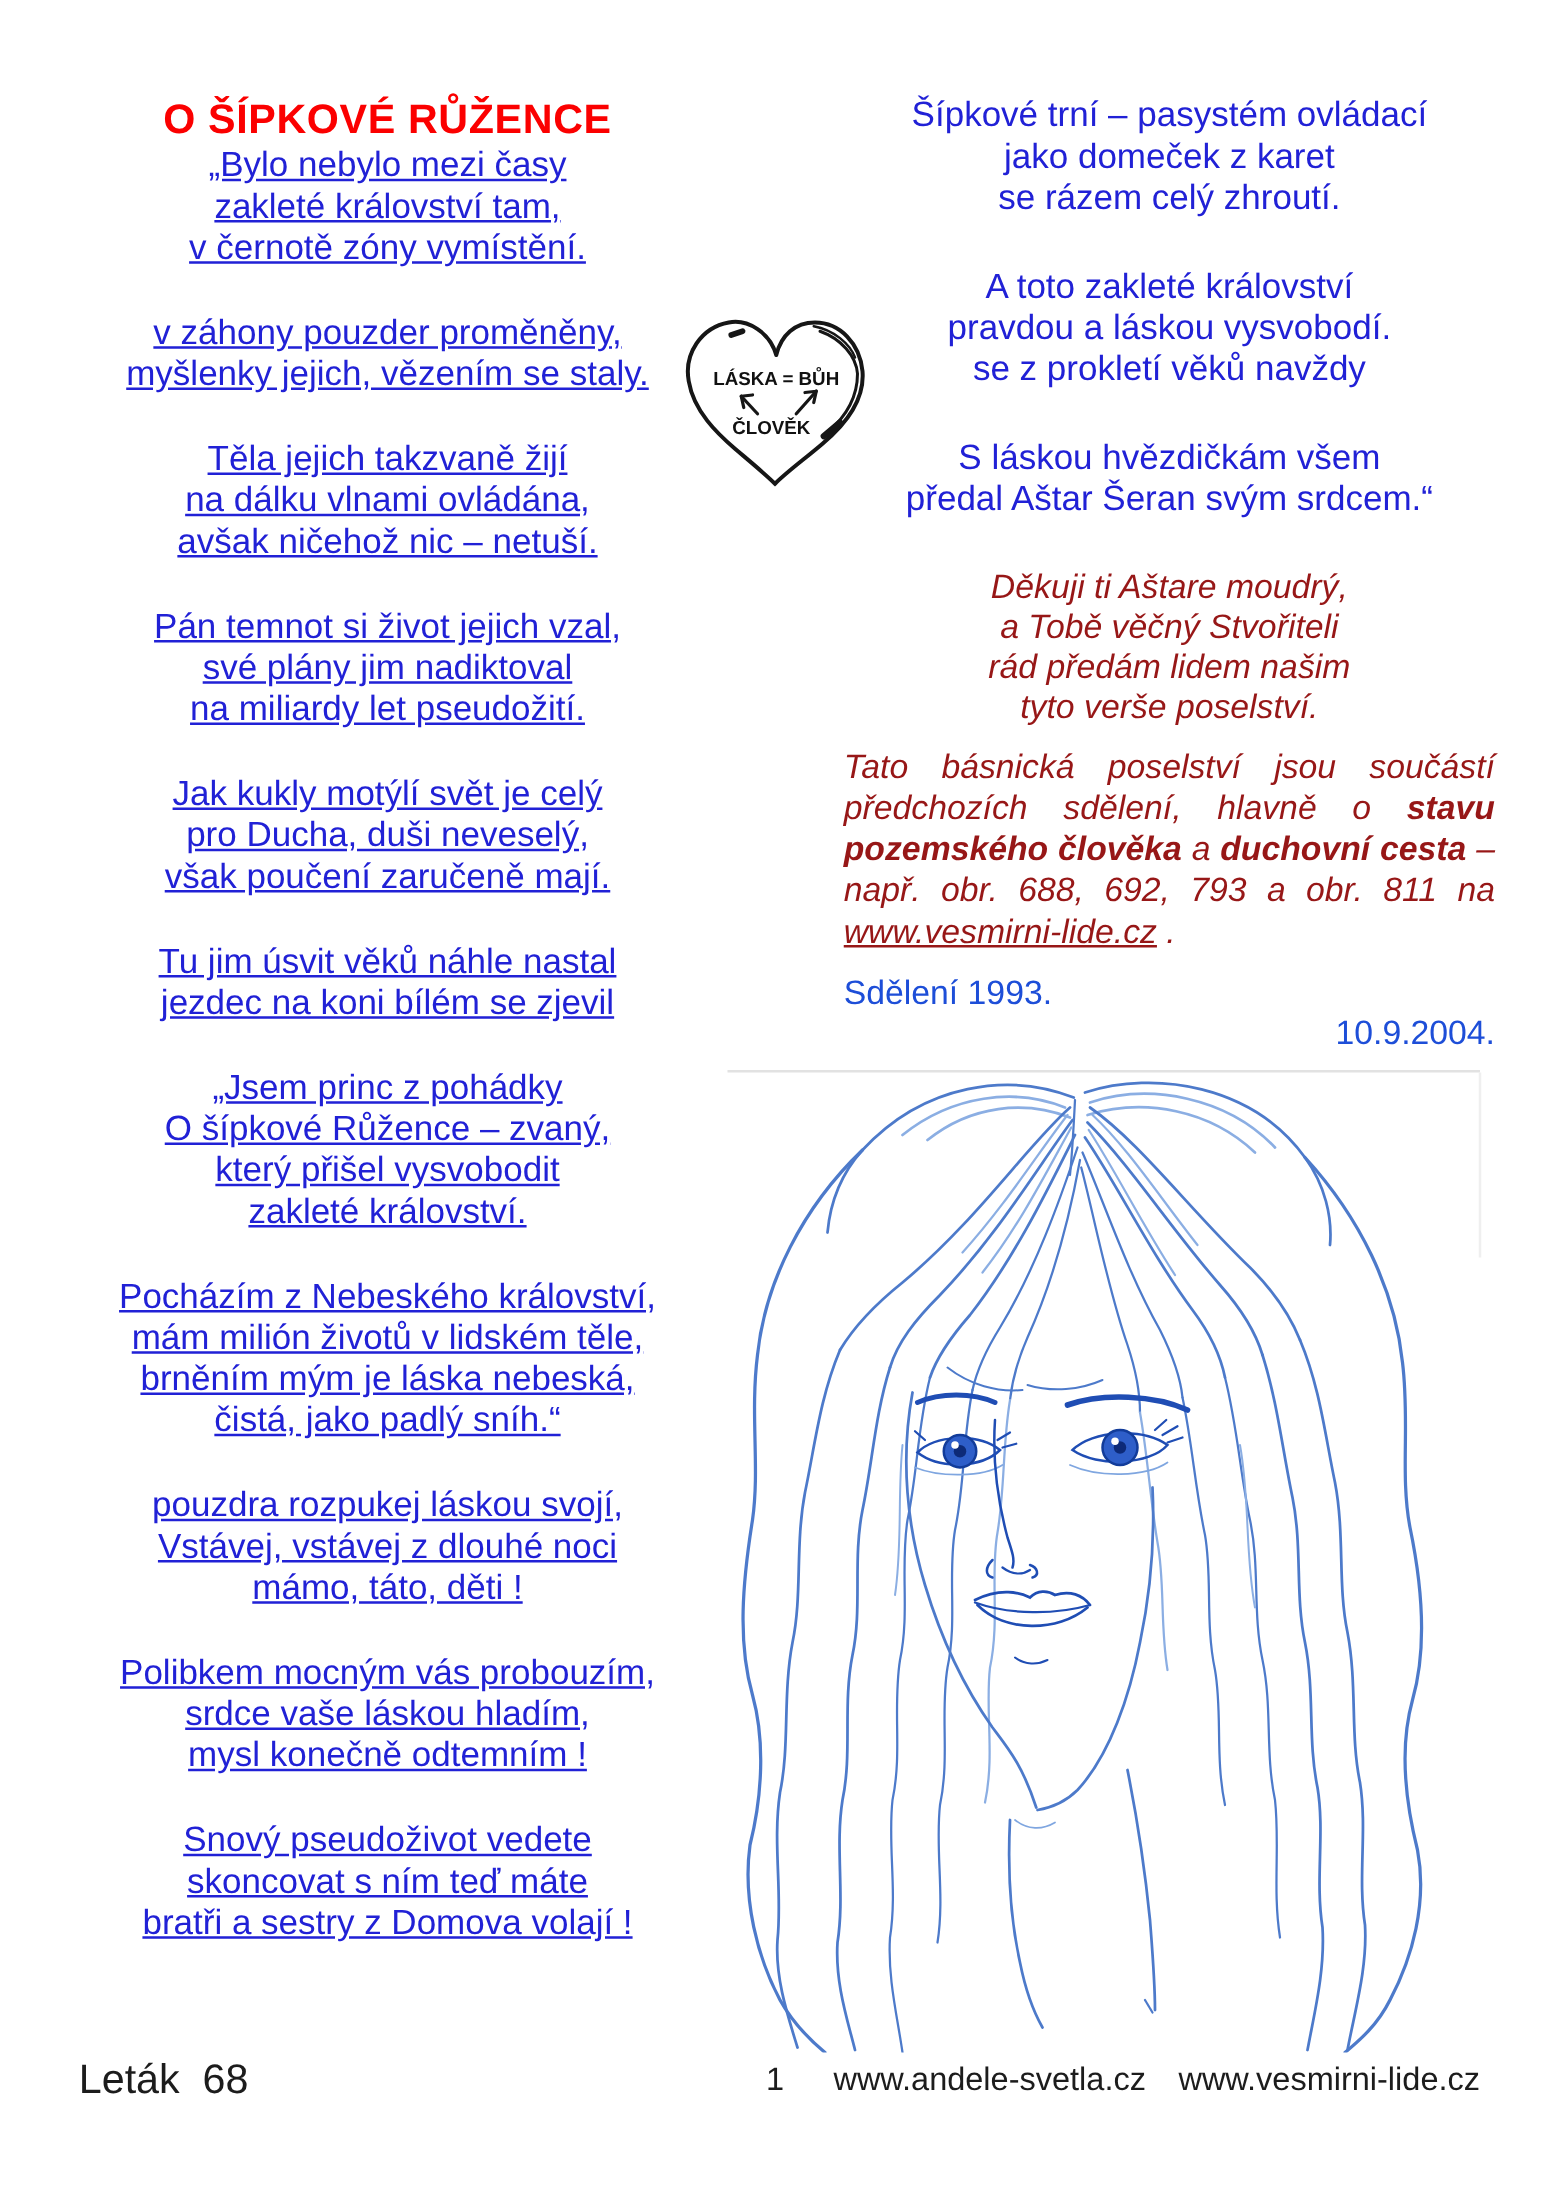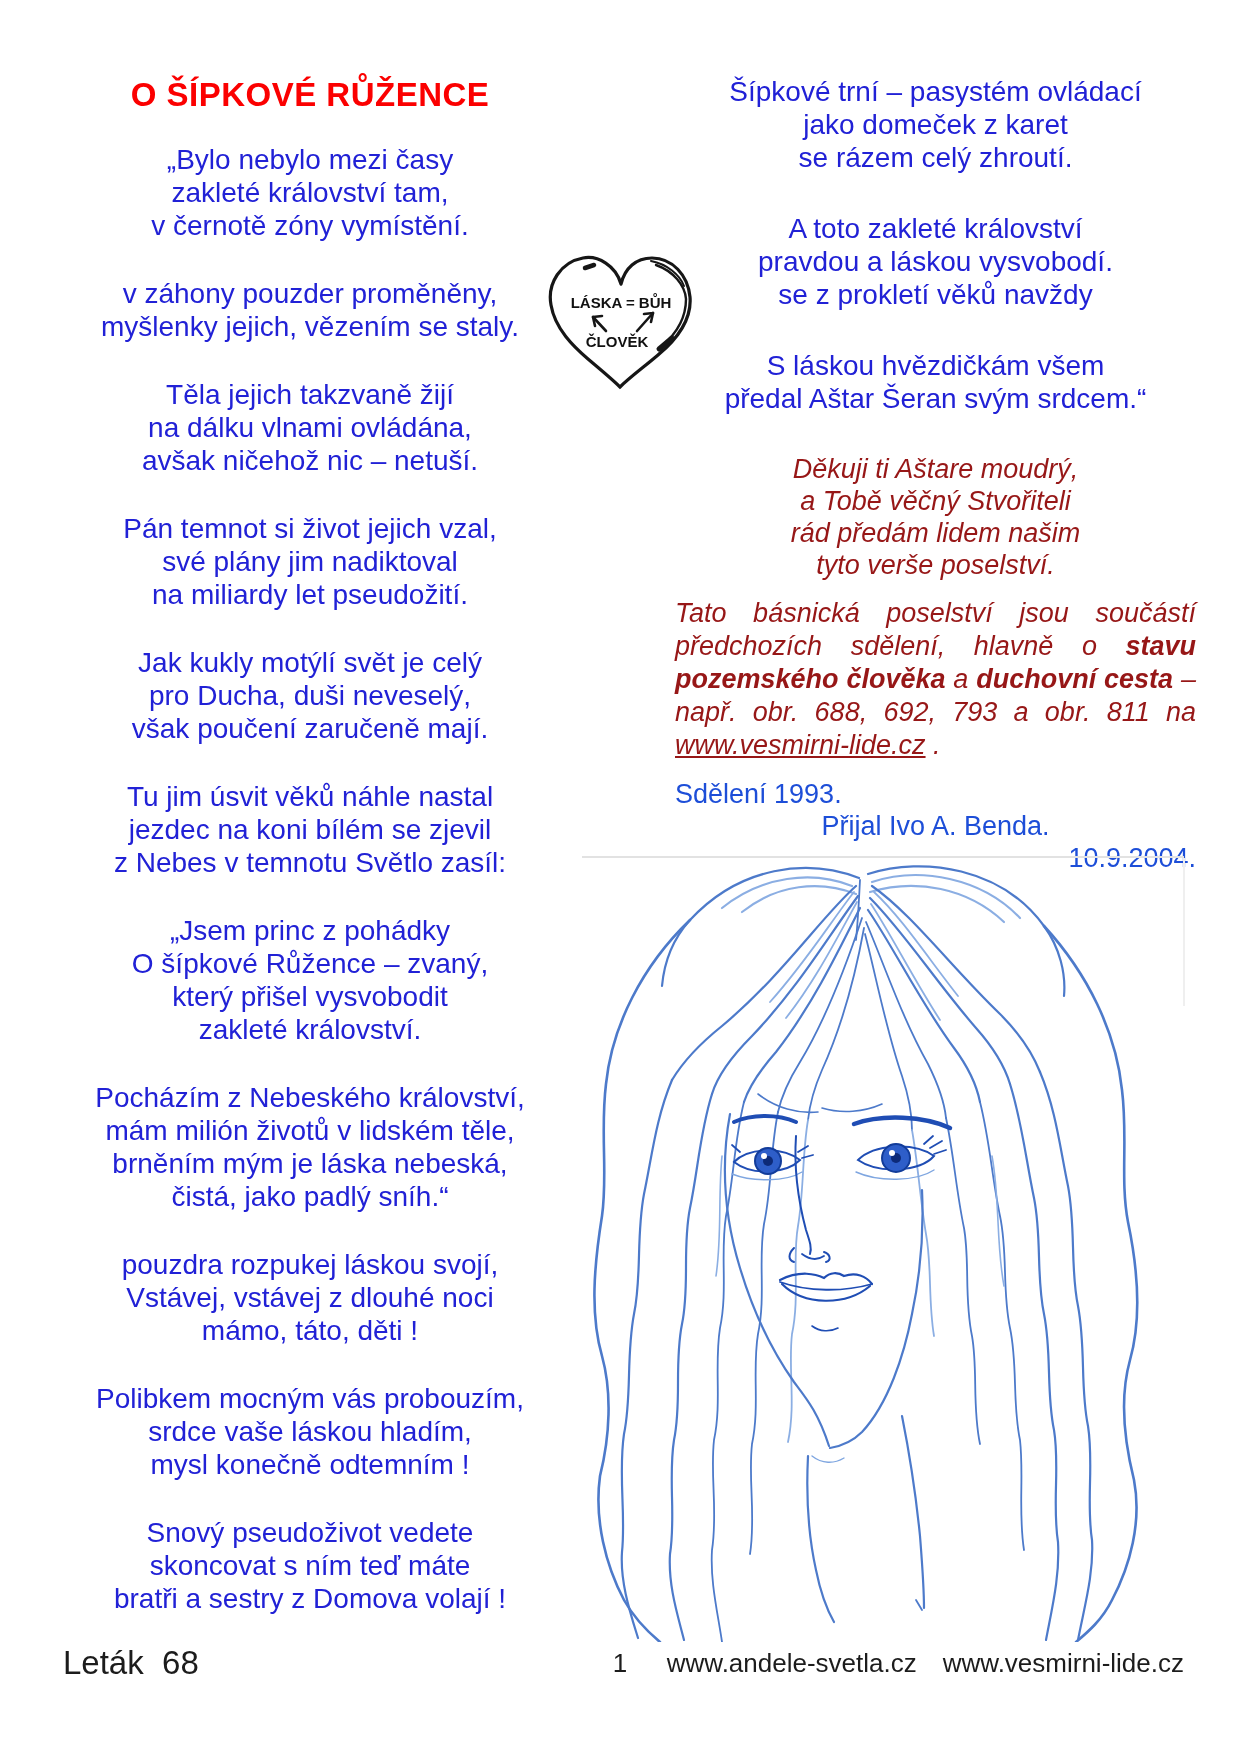--- a/index.html
+++ b/index.html
@@ -9,21 +9,21 @@
   }
   
   .col-left{
     position:absolute;left:60px;top:60px;width:500px;
     text-align:center;color:#2121d6;font-size:28px;line-height:33px;
   }
   .doc-title{
     color:#fb0000;font-weight:bold;font-size:33px;line-height:40px;margin:15px 0 0 0;
     letter-spacing:.5px;
   }
-  .col-left .stanzas{margin-top:28px;}
+  .col-left .stanzas{text-decoration:underline;}
   .stanza{margin-bottom:35px;}
   
   .col-right{
     position:absolute;left:675px;top:60px;width:521px;
     text-align:center;color:#2121d6;font-size:28px;line-height:33px;
   }
   .col-right{padding-top:15px;box-sizing:border-box;}
   .col-right .stanza{margin-bottom:38px;}
   .thanks{
     margin-top:15px;color:#971717;font-style:italic;font-size:27px;line-height:32px;
@@ -75,21 +75,20 @@
         <div class="pline">na miliardy let pseudožití.</div>
       </div>
       <div class="stanza">
         <div class="pline">Jak kukly motýlí svět je celý</div>
         <div class="pline">pro Ducha, duši neveselý,</div>
         <div class="pline">však poučení zaručeně mají.</div>
       </div>
       <div class="stanza">
         <div class="pline">Tu jim úsvit věků náhle nastal</div>
         <div class="pline">jezdec na koni bílém se zjevil</div>
-        <div class="pline">z Nebes v temnotu Světlo zasíl:</div>
       </div>
       <div class="stanza">
         <div class="pline">„Jsem princ z pohádky</div>
         <div class="pline">O šípkové Růžence – zvaný,</div>
         <div class="pline">který přišel vysvobodit</div>
         <div class="pline">zakleté království.</div>
       </div>
       <div class="stanza">
         <div class="pline">Pocházím z Nebeského království,</div>
         <div class="pline">mám milión životů v lidském těle,</div>
@@ -133,21 +132,20 @@
     </div>
   <div class="thanks">
       <div>Děkuji ti Aštare moudrý,</div>
       <div>a Tobě věčný Stvořiteli</div>
       <div>rád předám lidem našim</div>
       <div>tyto verše poselství.</div>
     </div>
   <div class="paragraph"><span>Tato básnická poselství jsou součástí předchozích sdělení, hlavně o </span><span class="b">stavu pozemského člověka</span><span> a </span><span class="b">duchovní cesta</span><span> – např. obr. 688, 692, 793 a obr. 811 na </span><span class="u">www.vesmirni-lide.cz</span><span> .</span></div>
   <div class="notes">
     <div class="note-left">Sdělení 1993.</div>
-    <div class="note-center">Přijal Ivo A. Benda.</div>
     <div class="note-right">10.9.2004.</div>
   </div>
 </div>
 
 <svg class="heart-logo" viewBox="0 0 162 158" xmlns="http://www.w3.org/2000/svg">
   <g fill="none" stroke="#161616" stroke-linecap="round">
     <path stroke-width="3.2" d="M81,42 C76,24 58,13 43,16 C21,20 7,41 11,63 C15,87 34,105 48,117 C61,128 72,137 80,145 C90,135 104,125 118,113 C136,98 152,79 150,55 C148,33 132,16 112,16 C96,16 85,26 81,42"></path>
     <path stroke-width="2.4" d="M116,23 C133,29 145,43 146,57 C146,76 136,92 122,104"></path>
     <path stroke-width="2" d="M111,19 C127,22 140,33 144,44"></path>
     <path stroke-width="4.5" d="M45,26 L54,23"></path>

